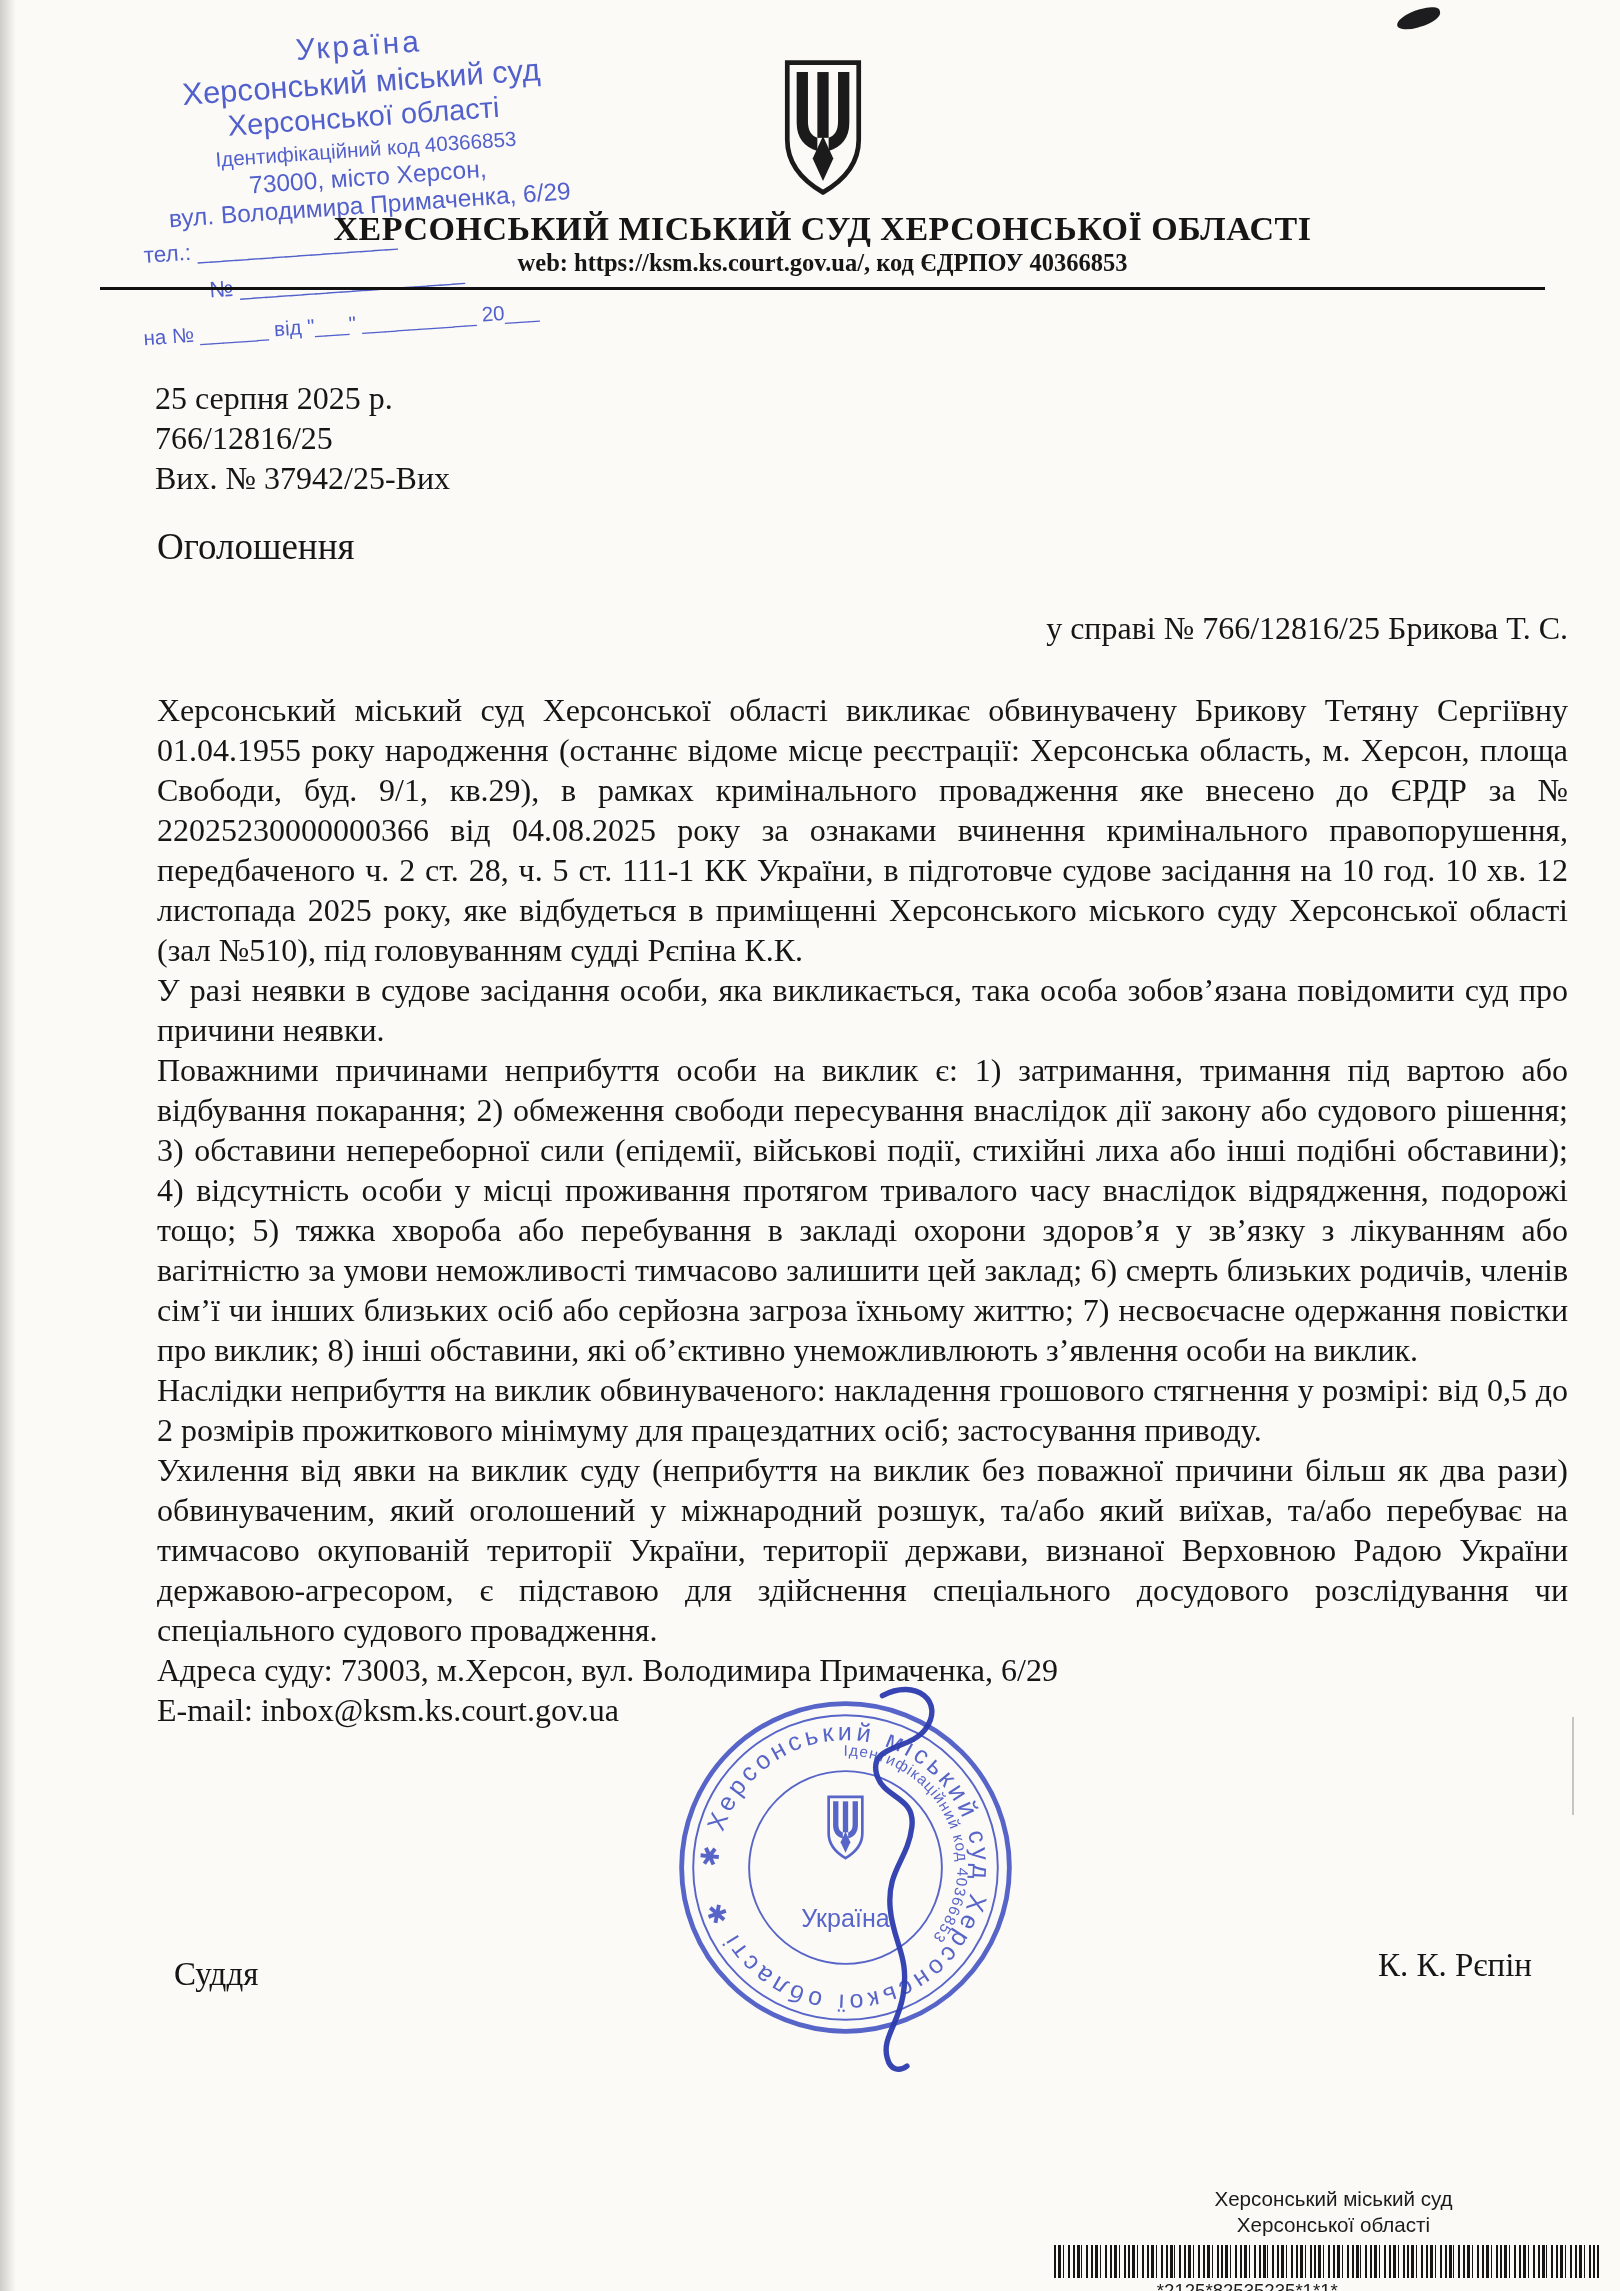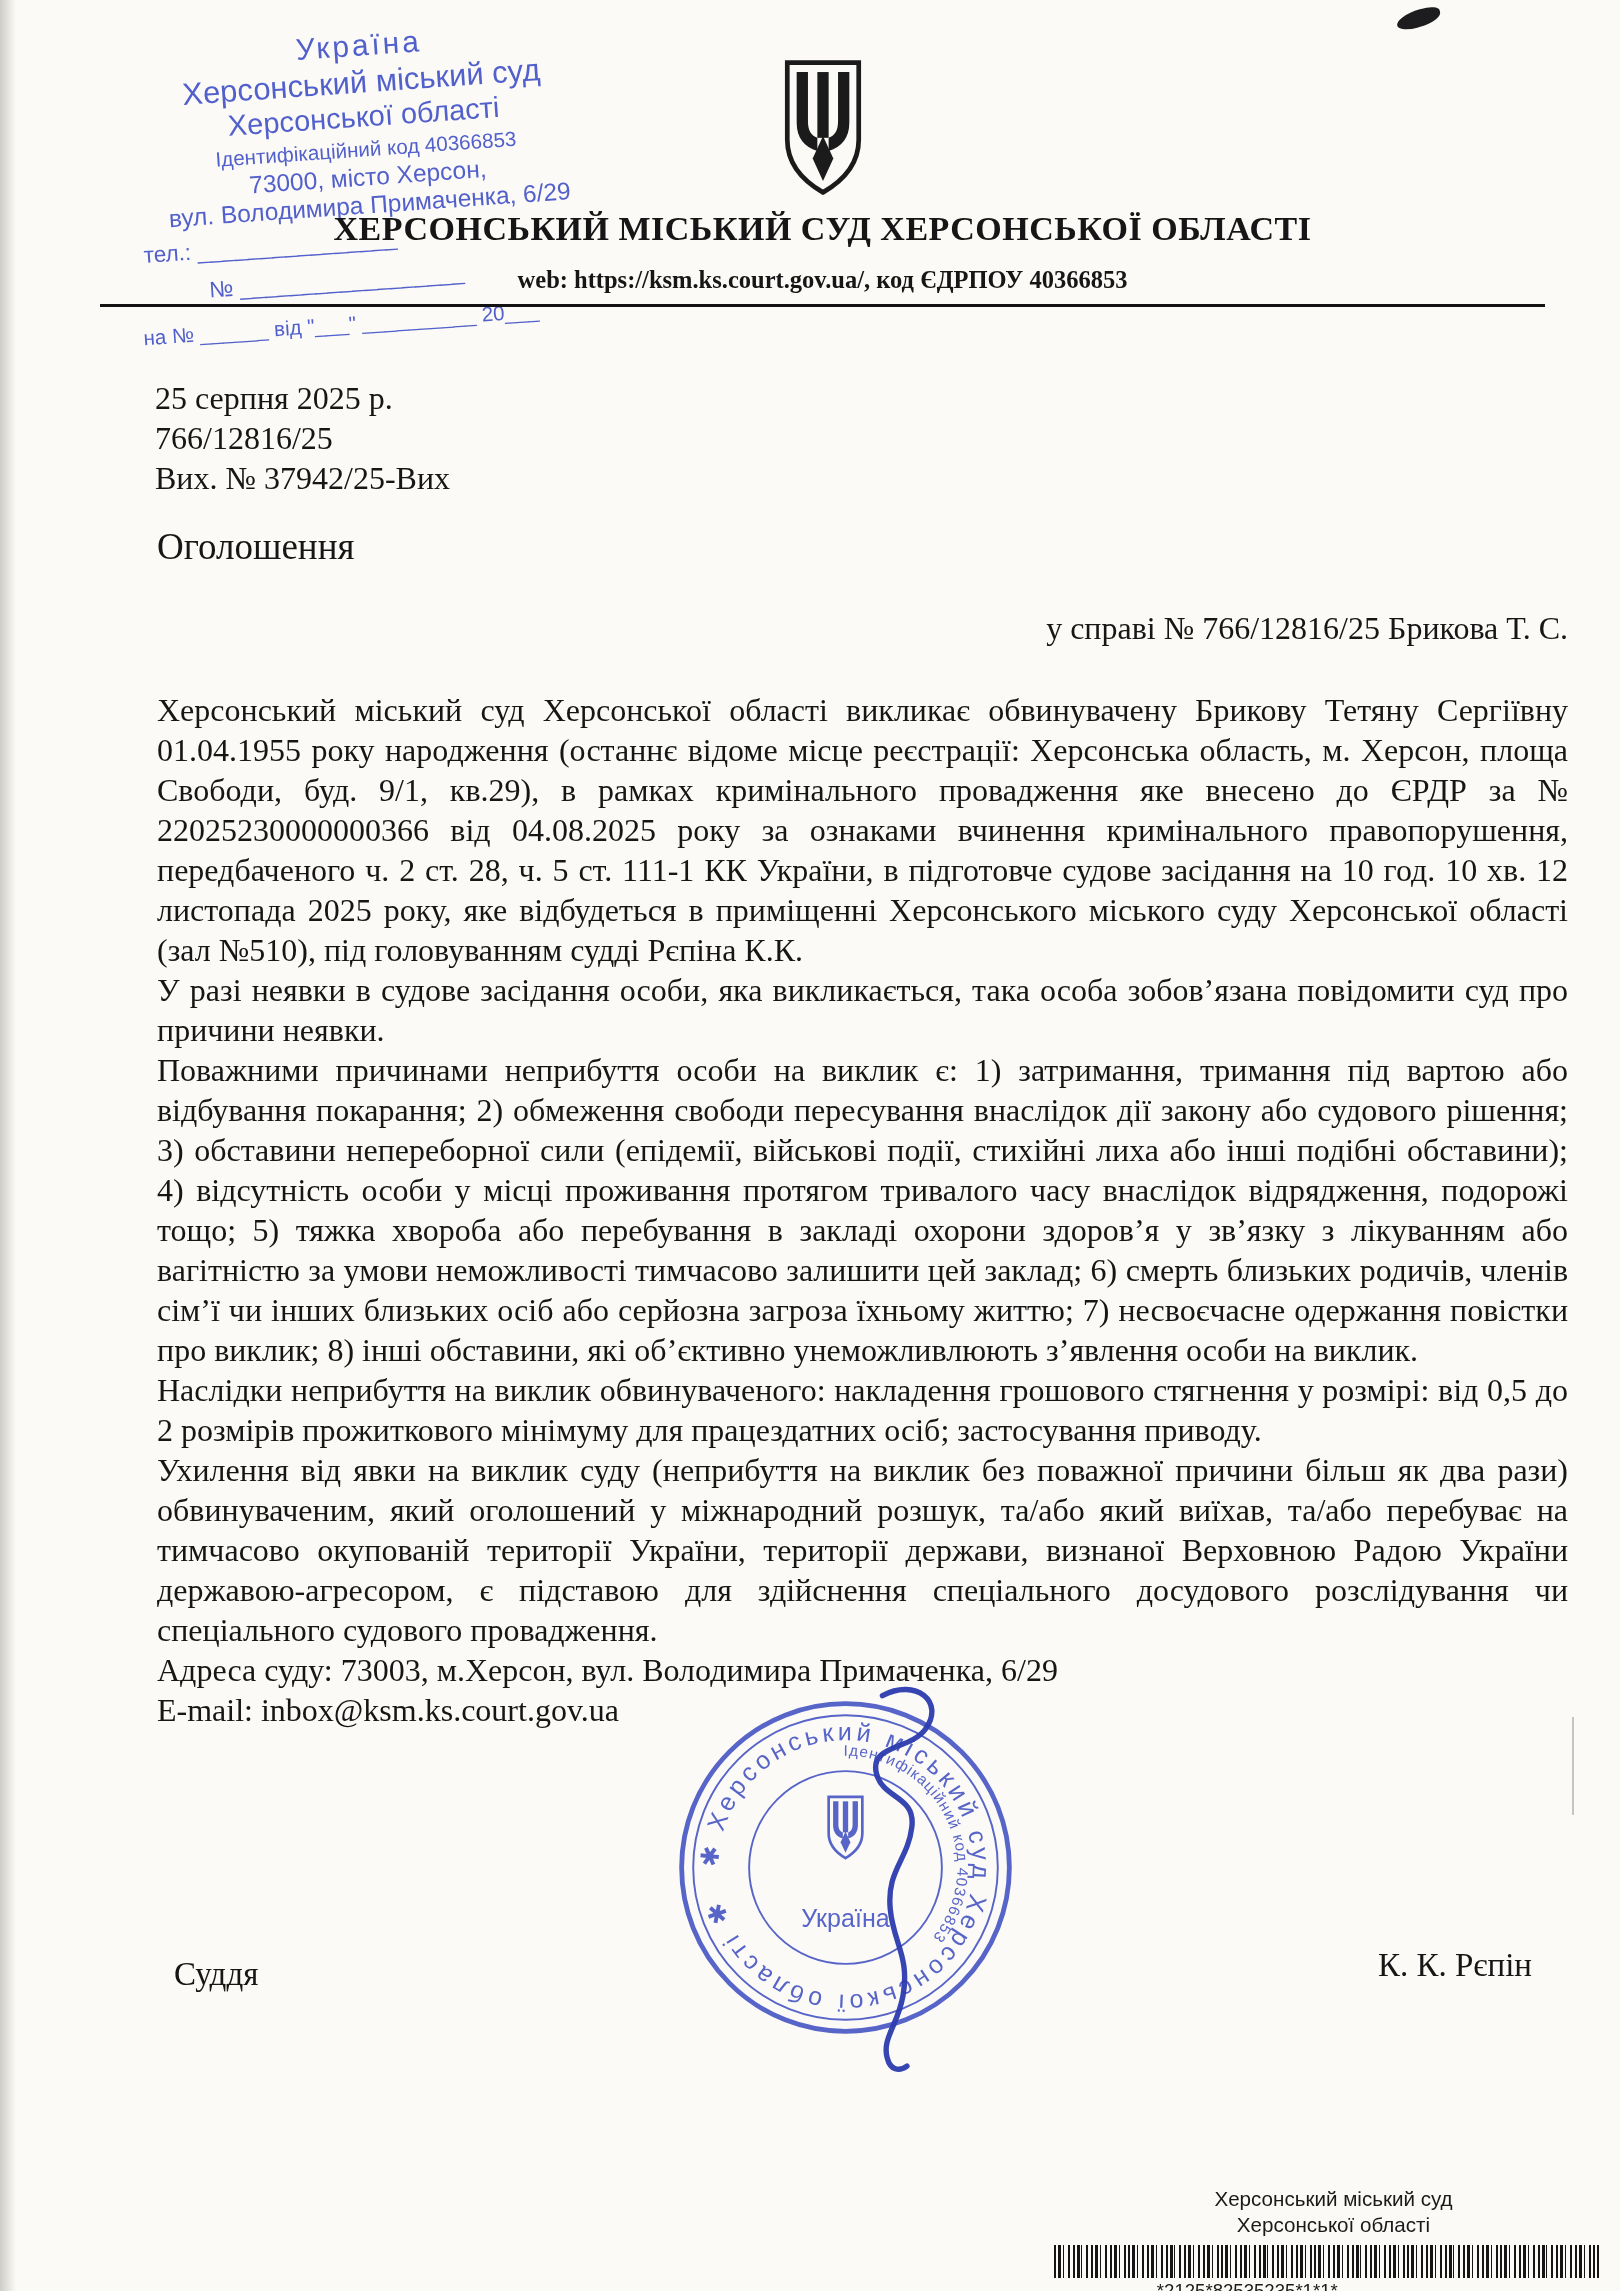--- a/index.html
+++ b/index.html
@@ -32,21 +32,21 @@
   .cs6 { font-size:24.5px; }
   .cs7 { font-size:22.5px; text-align:left; padding-left:5.9px; margin-top:7.8px; }
   .cs8 { font-size:22.5px; text-align:left; padding-left:69px; margin-top:13.7px; }
   .cs9 { font-size:20.6px; text-align:left; margin-top:17.6px; }
 
   
   .letterhead { position:absolute; left:100px; top:57px; width:1445px; text-align:center; z-index:2; }
   .emblem svg { width:94px; height:141px; display:inline-block; }
   .court-title { font-size:34px; font-weight:bold; letter-spacing:0.5px; margin-top:7.8px; white-space:nowrap; }
   .addr1 { font-size:24.5px; font-weight:bold; margin-top:7.8px; white-space:nowrap; }
-  .addr2 { font-size:24.5px; font-weight:bold; margin-top:18px; white-space:nowrap; }
+  .addr2 { font-size:24.5px; font-weight:bold; margin-top:1px; white-space:nowrap; }
   .header-rule { height:3.9px; background:#121212; margin-top:9.8px; }
 
   
   .meta { position:absolute; left:155px; top:378px; font-size:32px; line-height:40px; z-index:2; }
 
   .doc-title { position:absolute; left:157px; top:525px; width:1411px; font-size:37px; z-index:2; }
   .doc-subtitle { position:absolute; left:157px; top:610px; width:1411px; text-align:right; font-size:32px; z-index:2; }
 
   
   .body { position:absolute; left:157px; top:690px; width:1411px;

